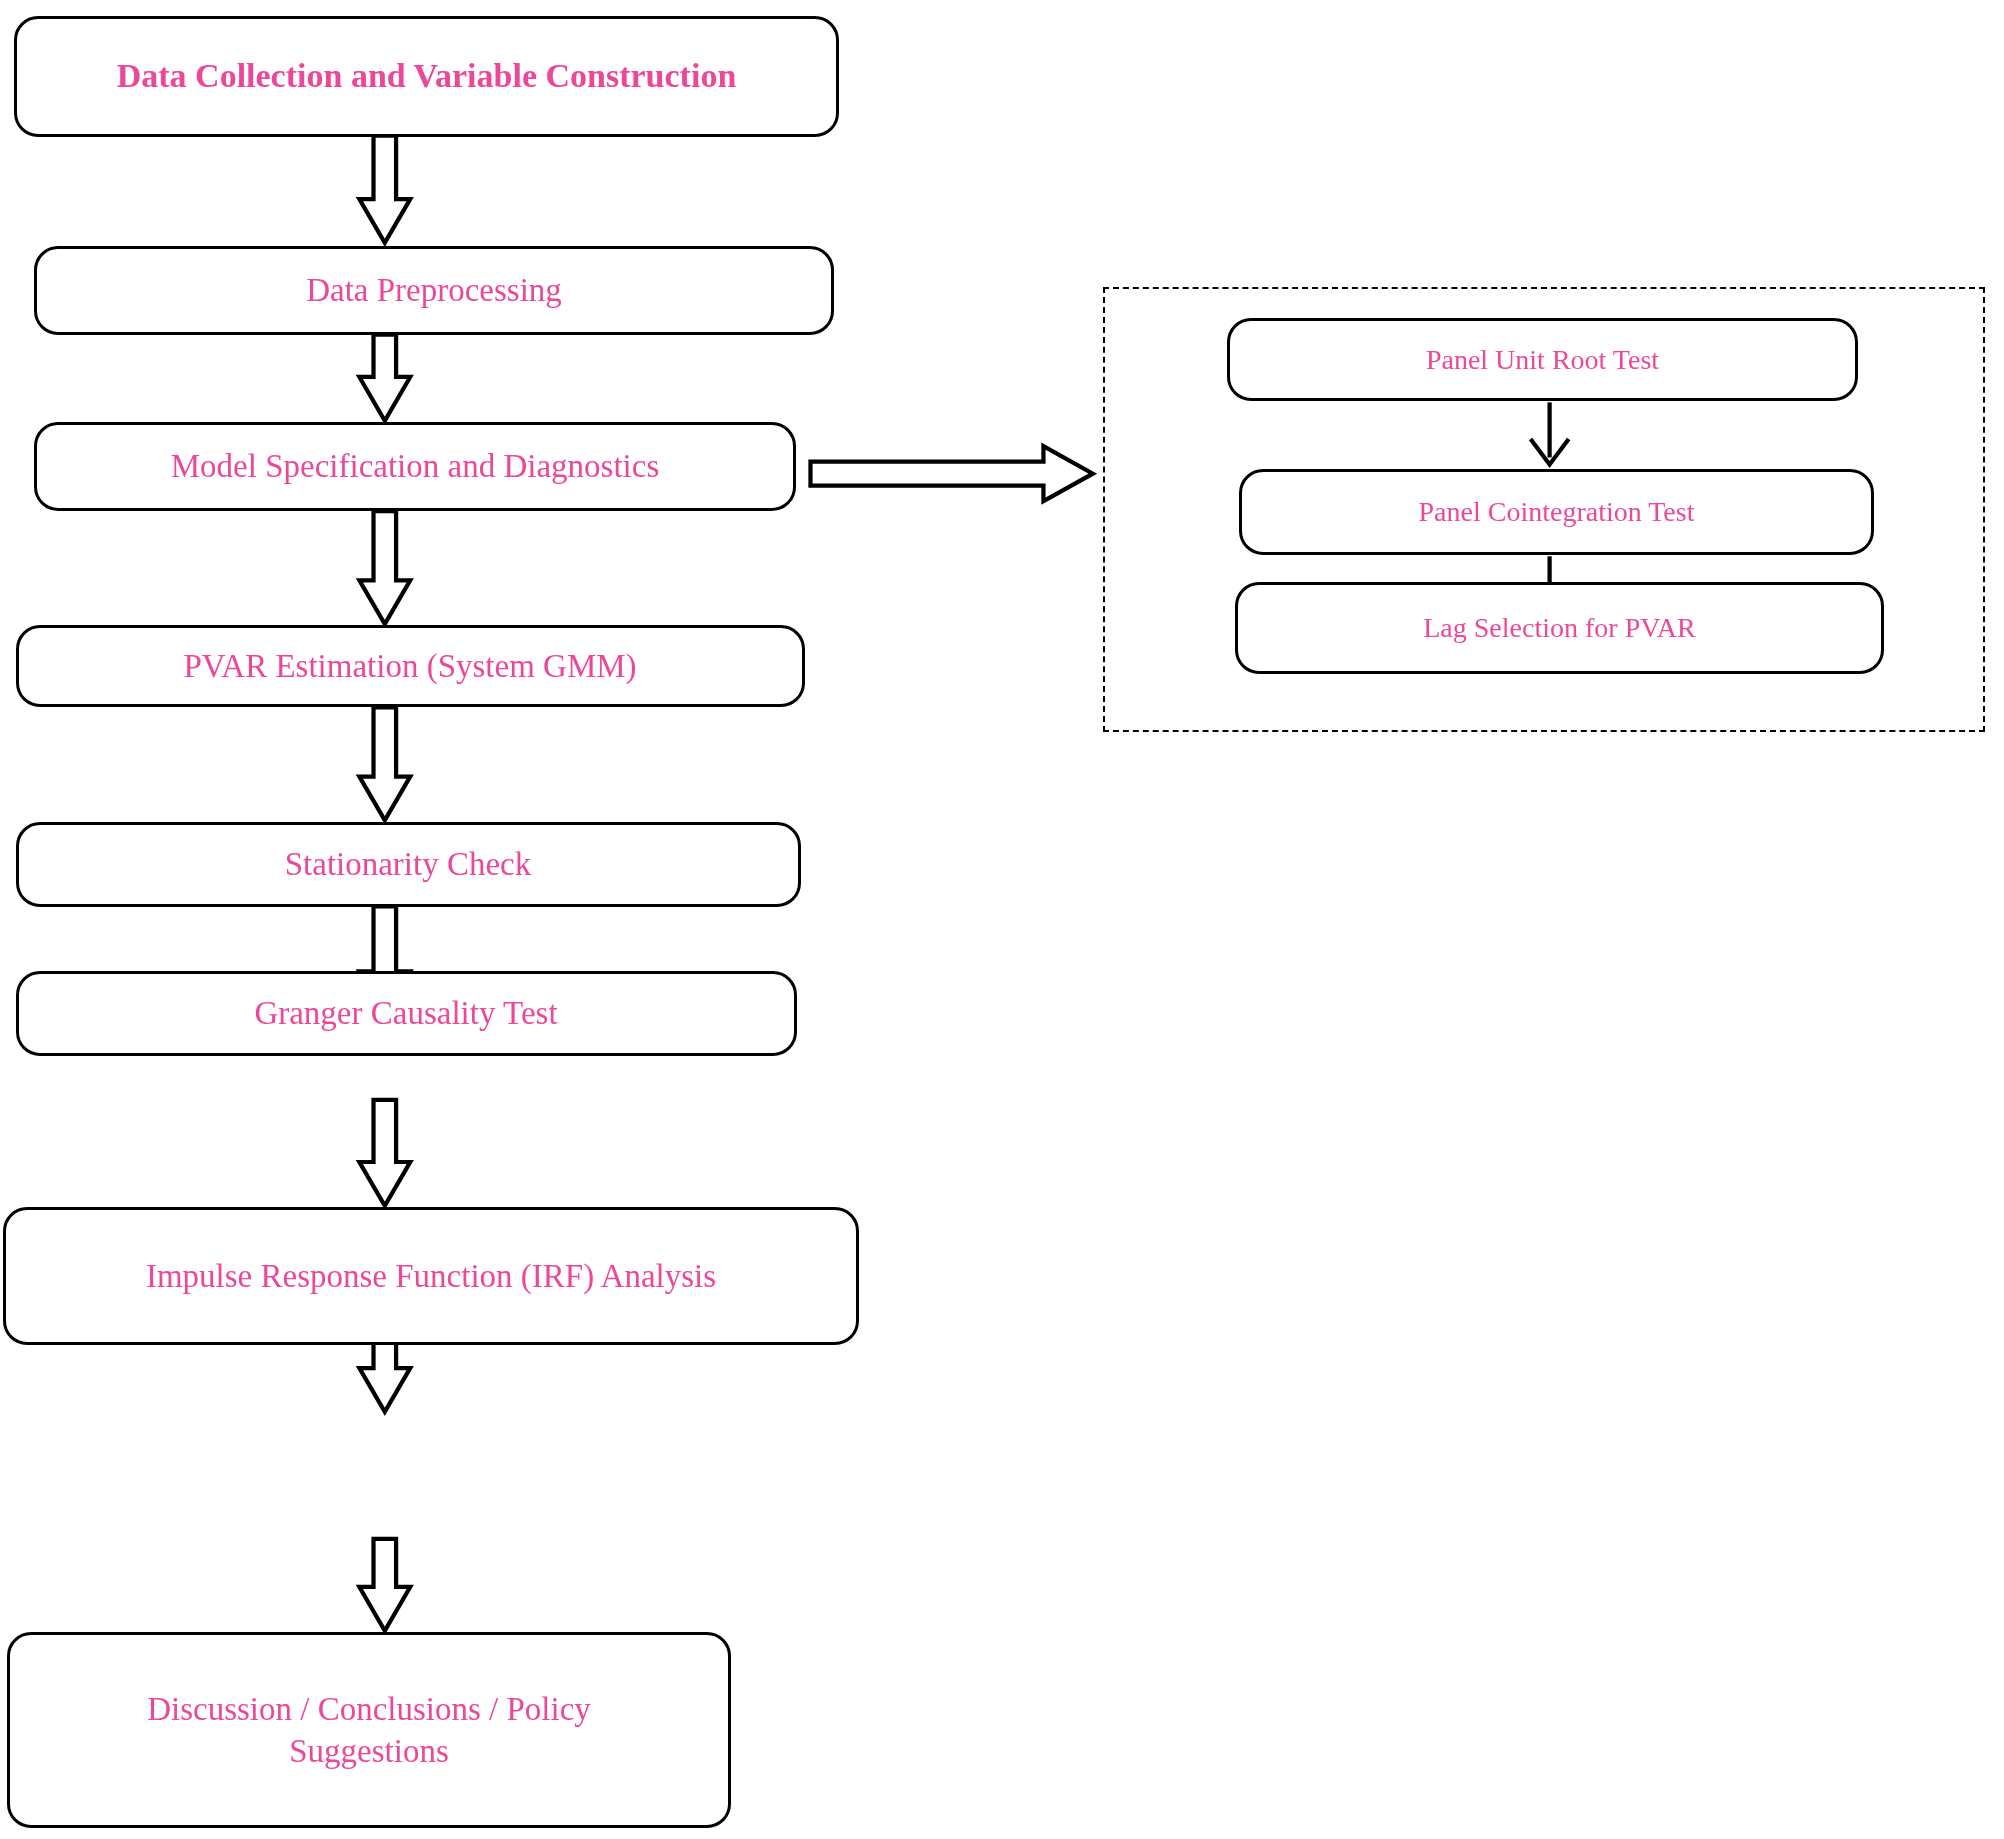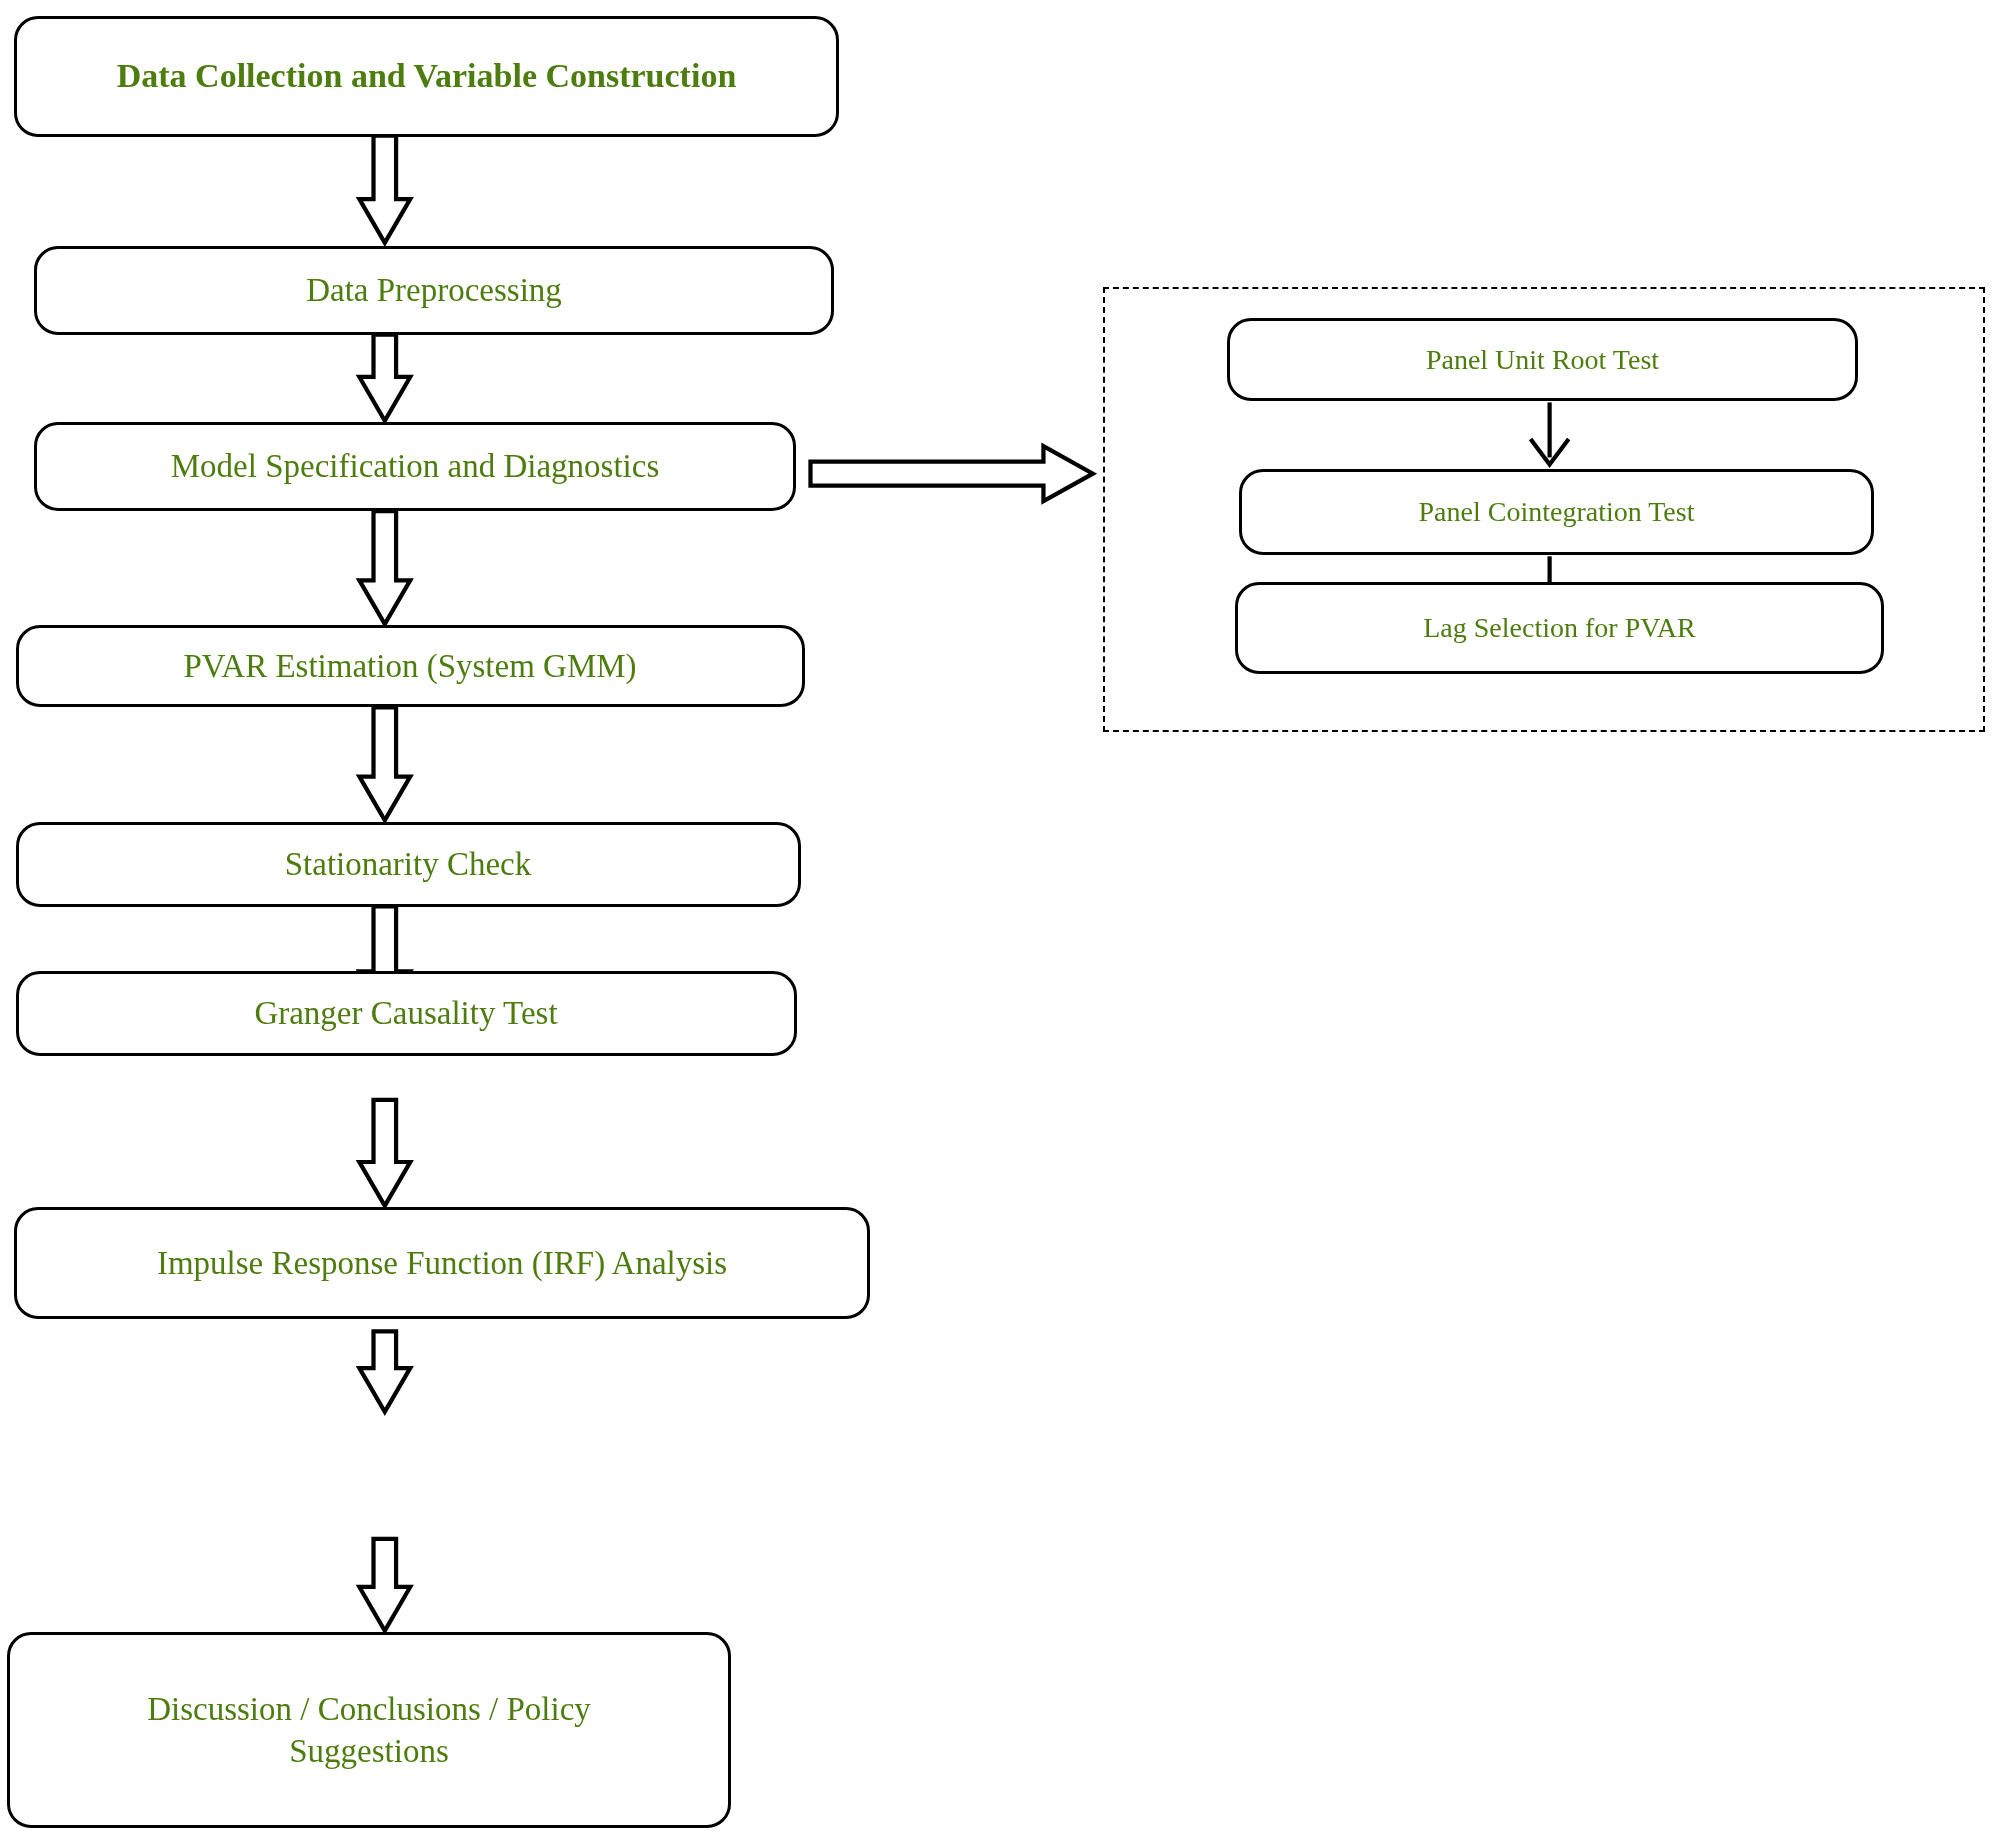--- a/index.html
+++ b/index.html
@@ -18,21 +18,21 @@
   .node {
     position: absolute;
     box-sizing: border-box;
     border: 3.5px solid #000000;
     border-radius: 24px;
     background: #ffffff;
     display: flex;
     align-items: center;
     justify-content: center;
     text-align: center;
-    color: #4d7c0f;
+    color: #ec4899;
     line-height: 1.28;
     padding: 2.8px 12.7px;
   }
   .node .label {
     display: block;
     white-space: pre-line;
   }
   .main-node { font-size: 33px; }
   .sub-node  { font-size: 28px; }
   .node.lead { font-size: 34px; font-weight: 600; }
@@ -120,21 +120,21 @@
   </div>
 
   <div class="node main-node" style="left:15.5px; top:822px; width:785px; height:85px;">
     <span class="label">Stationarity Check</span>
   </div>
 
   <div class="node main-node" style="left:15.5px; top:971px; width:781px; height:85px;">
     <span class="label">Granger Causality Test</span>
   </div>
 
-  <div class="node main-node" style="left:14px; top:1207px; width:856px; height:112px;">
+  <div class="node main-node" style="left:3px; top:1207px; width:856px; height:138px;">
     <span class="label">Impulse Response Function (IRF) Analysis</span>
   </div>
 
 
   <div class="node main-node" style="left:7px; top:1632px; width:724px; height:196px;">
     <span class="label">Discussion / Conclusions / Policy
 Suggestions</span>
   </div>
 
   <div class="dashed-group" style="left:1103px; top:287px; width:882px; height:445px;"></div>

